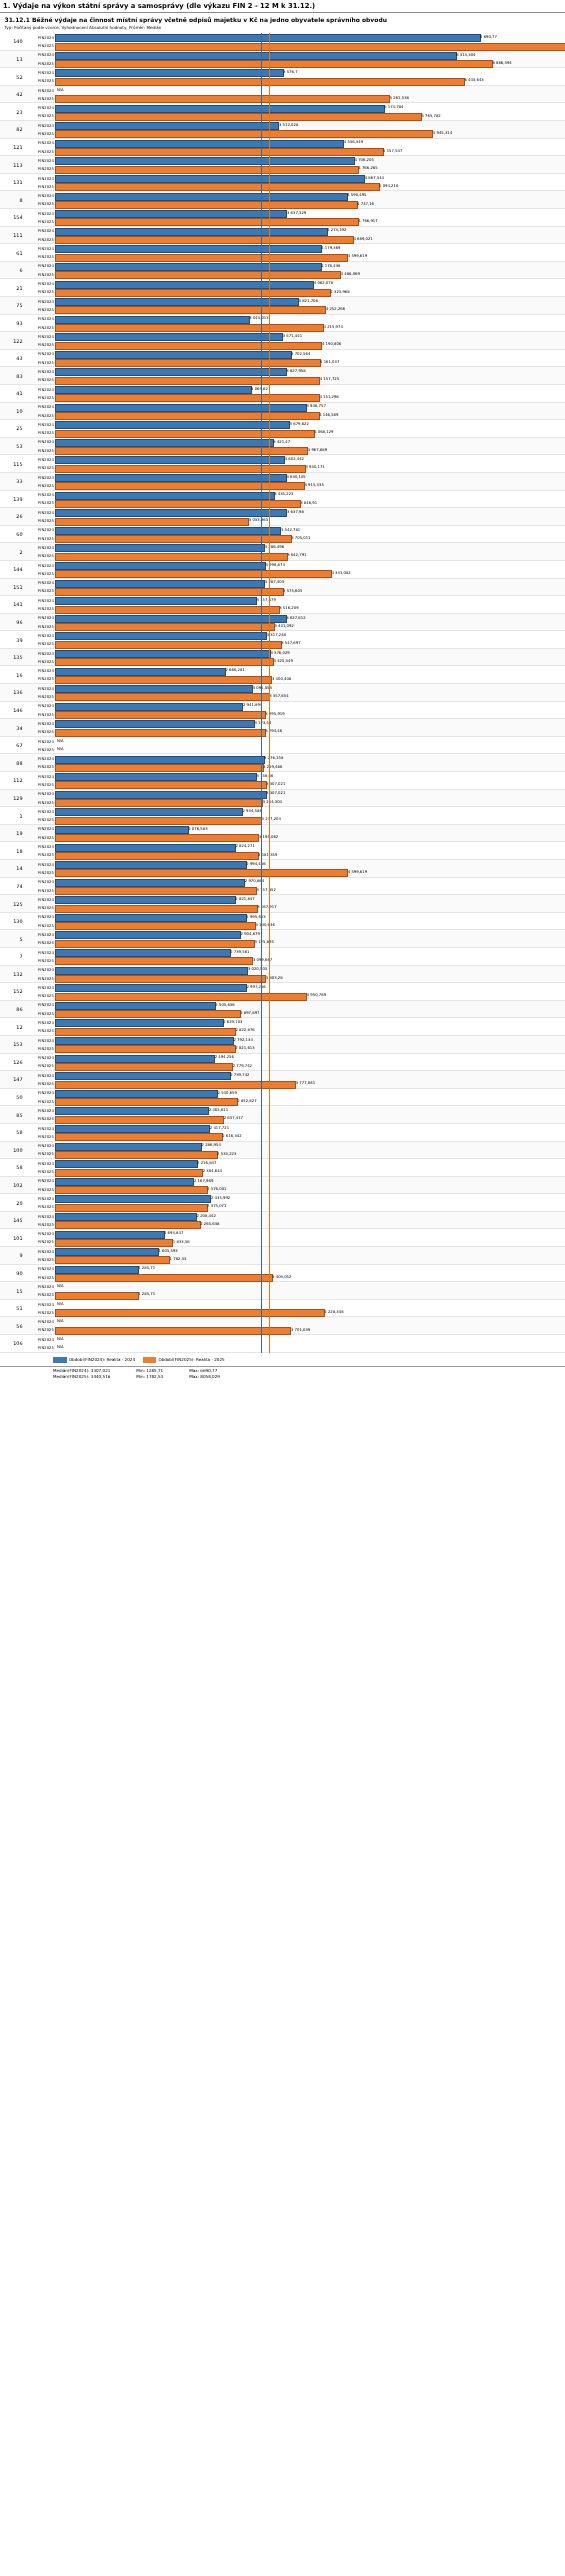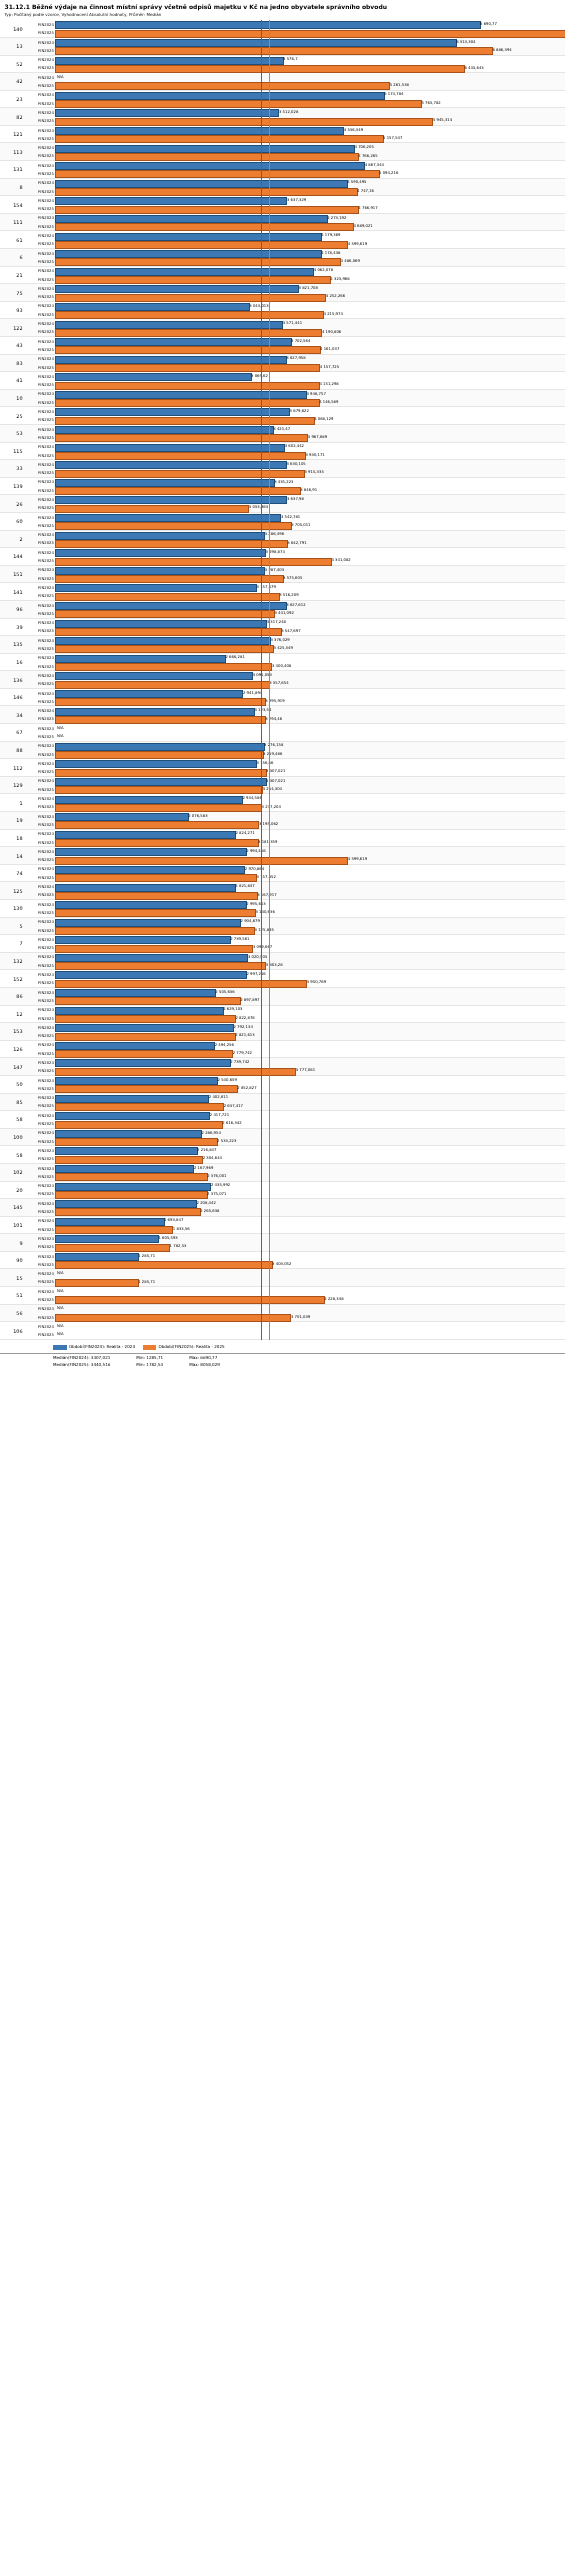--- a/index.html
+++ b/index.html
@@ -31,20 +31,21 @@
   .legend .sw.a{background:#3b78b4;}
   .legend .sw.b{background:#ed7d31;}
   .footer{display:flex;font-size:4.1px;padding:1.5px 0 6px 53px;gap:26px;border-top:0.8px solid #999;margin-top:1.5px;}
   .footer .col{line-height:1.5;}
   .footer .col .l{display:block;}
 </style>
 </head>
 <body>
 
 <div id="page">
+  <div class="win-title">1. Výdaje na výkon státní správy a samosprávy (dle výkazu FIN 2 - 12 M k 31.12.)</div>
   <div class="hdr">
     <div class="t1">31.12.1 Běžné výdaje na činnost místní správy včetně odpisů majetku v Kč na jedno obyvatele správního obvodu</div>
     <div class="t2">Typ: Počítaný podle vzorce, Vyhodnocení Absolutní hodnoty, Průměr: Medián</div>
   </div>
 
   <div class="chart-wrap" id="chart" style="position: relative;">
       <div class="rowgrp">
         <div class="grp-inner">
           <div class="cat-label">140</div>
           <div class="bars">

